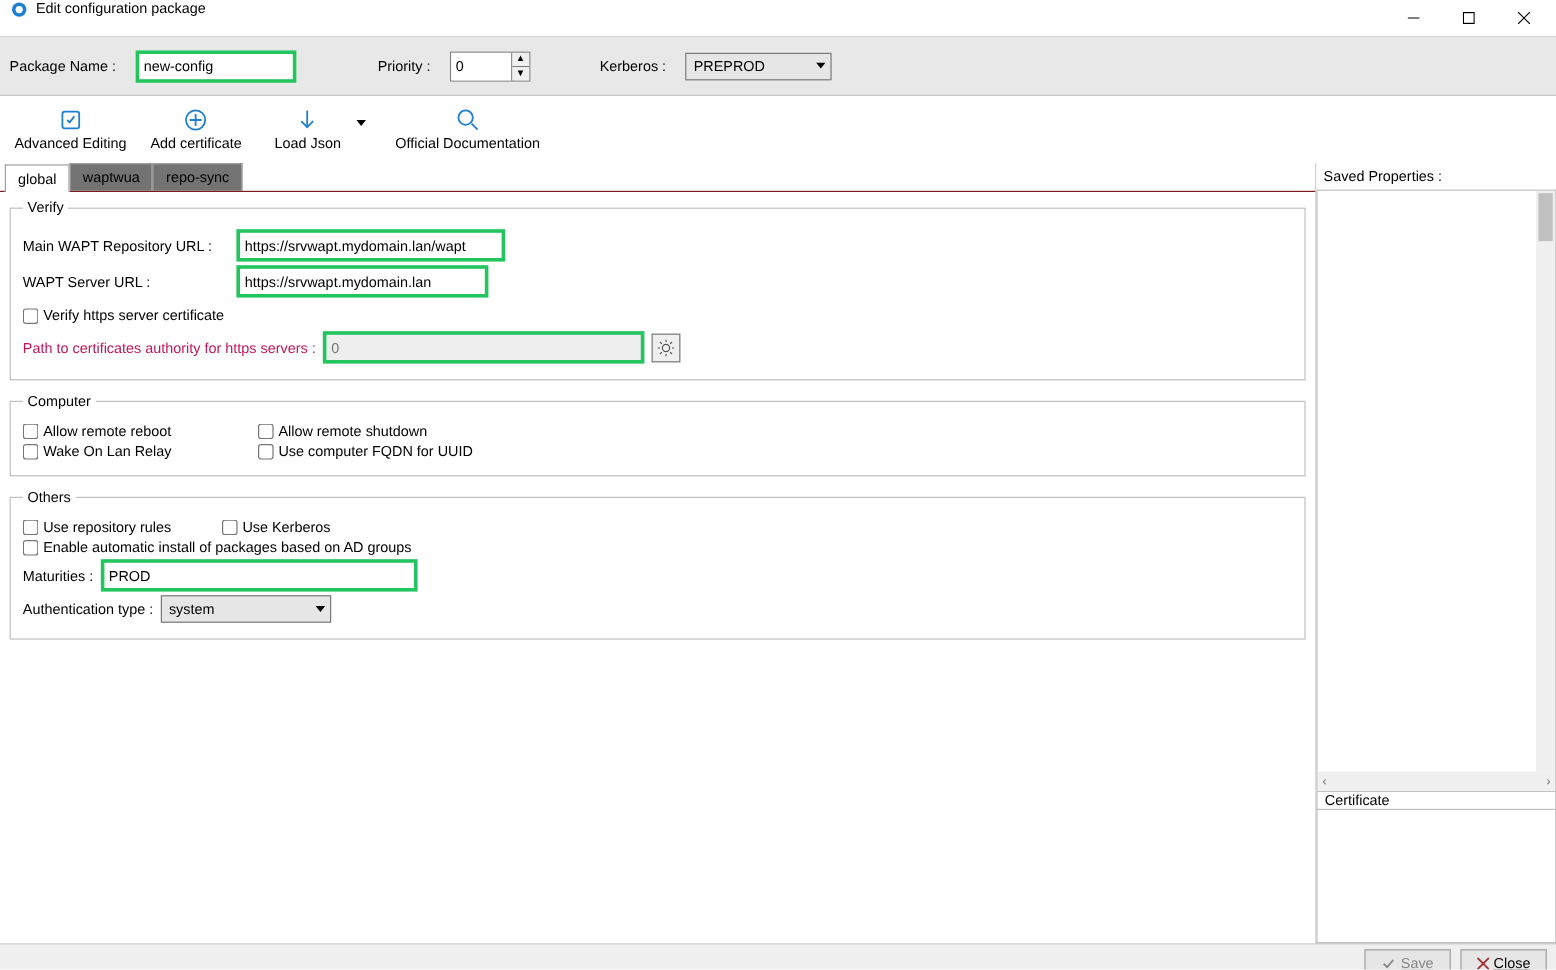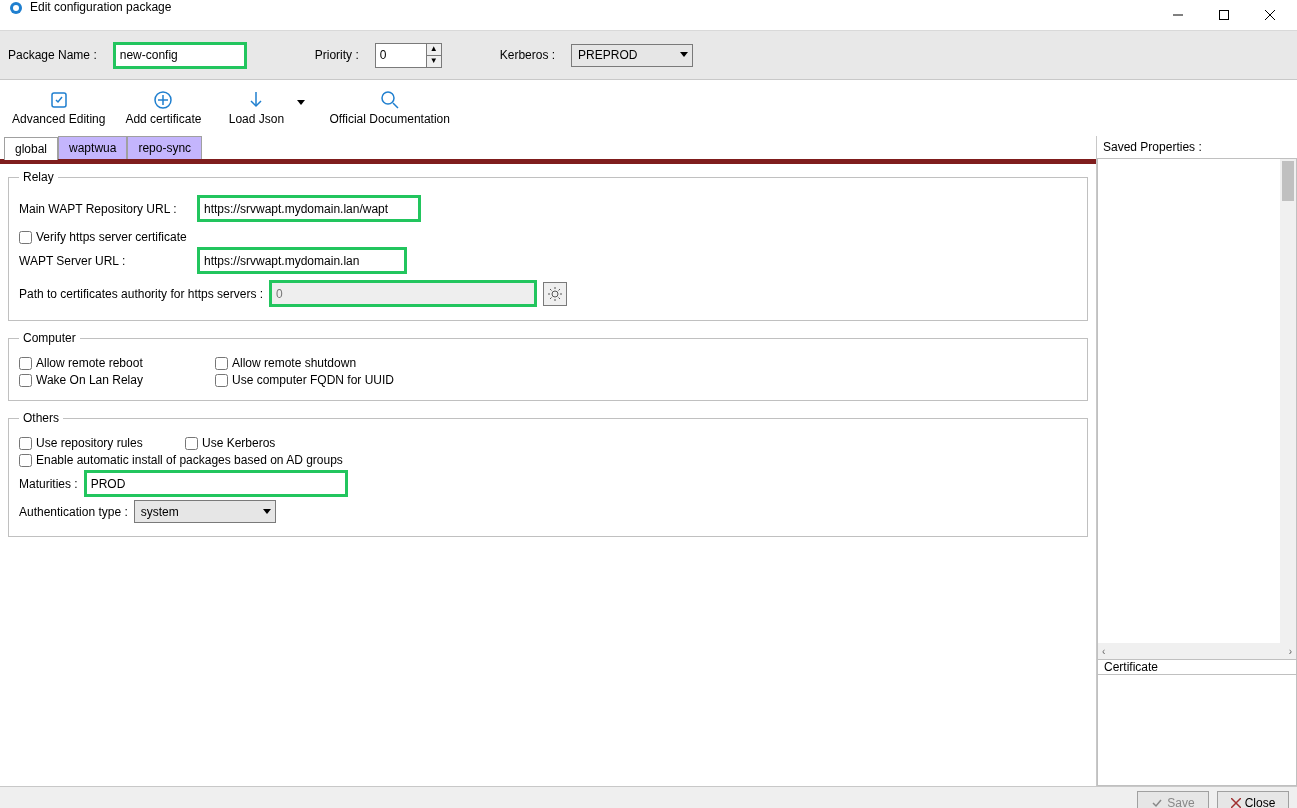--- a/index.html
+++ b/index.html
@@ -22,22 +22,22 @@
 .combo svg{margin-left:4px}
 .toolbar{height:48px;display:flex;align-items:center;gap:8px;padding:4px 6px}
 .tbtn{display:flex;flex-direction:column;align-items:center;justify-content:center;gap:2px;min-width:70px;padding:2px 6px;cursor:default}
 .tbtn .ico{height:20px;display:flex;align-items:center;justify-content:center}
 .tbtn .ico svg{stroke:#1f7fcf;fill:none}
 .tbtn .lbl{font-size:12px;color:#000}
 .loadjson{display:flex;align-items:flex-start}
 .loadjson .drop{height:18px;display:flex;align-items:flex-end;padding-bottom:6px}
 .body{display:flex;height:calc(808px - 30px - 48px - 48px - 32px)}
 .left{flex:1;display:flex;flex-direction:column;border-right:1px solid #c8c8c8}
-.tabs{display:flex;align-items:flex-end;padding-left:4px;font-size:12px;border-bottom:5px solid #7f1d1d}
-.tab{padding:4px 10px;border:1px solid #a0a0a0;border-bottom:none;background:#c4b5fd;margin-right:0;cursor:default}
+.tabs{display:flex;align-items:flex-end;padding-left:4px;font-size:12px;border-bottom:1px solid #7f1d1d}
+.tab{padding:4px 10px;border:1px solid #a0a0a0;border-bottom:none;background:#737373;margin-right:0;cursor:default}
 .tab.active{background:#fff;position:relative;top:1px}
 .panel{flex:1;background:#fff;padding:6px 8px;overflow:auto}
 fieldset{border:1px solid #c0c0c0;margin:0 0 10px 0;padding:8px 10px 10px 10px}
 legend{padding:0 4px}
 .row{display:flex;align-items:center;gap:6px;margin:3px 0}
 .row label.r{width:168px;text-align:left;margin-right:4px}
 .chk{display:flex;align-items:center;gap:4px}
 .chk input{margin:0}
 .iconbtn{width:22px;height:22px;border:1px solid #7a7a7a;background:#efefef;display:flex;align-items:center;justify-content:center}
 .right{width:200px;display:flex;flex-direction:column}
@@ -156,35 +156,35 @@
 <div class="body">
   <div class="left">
     <div class="tabs">
       <div class="tab active">global</div>
       <div class="tab">waptwua</div>
       <div class="tab">repo-sync</div>
     </div>
     <div class="panel">
 
       <fieldset>
-        <legend>Relay</legend>
+        <legend>Verify</legend>
         <div class="row">
           <label class="r">Main WAPT Repository URL :</label>
           <input type="text" class="txt" style="width: 210px;" value="https://srvwapt.mydomain.lan/wapt">
+        </div>
+        <div class="row">
+          <label class="r">WAPT Server URL :</label>
+          <input type="text" class="txt" style="width: 196px;" value="https://srvwapt.mydomain.lan">
         </div>
         <div class="row chk" style="margin-top:8px">
           <input type="checkbox" style="">
           <span>Verify https server certificate</span>
         </div>
-        <div class="row">
-          <label class="r">WAPT Server URL :</label>
-          <input type="text" class="txt" style="width: 196px;" value="https://srvwapt.mydomain.lan">
-        </div>
         <div class="row" style="margin-top:6px">
-          <label style="color:#000000">Path to certificates authority for https servers :</label>
+          <label style="color:#be185d">Path to certificates authority for https servers :</label>
           <input type="text" class="txt" style="width: 254px; background: rgb(238, 238, 238); color: rgb(119, 119, 119);" disabled="" value="0">
           <div class="iconbtn">
             <svg width="14" height="14" viewBox="0 0 14 14" stroke="#555" fill="none">
                 <circle cx="7" cy="7" r="3"></circle>
                 <path d="M7 0v2M7 12v2M0 7h2M12 7h2M2 2l1.5 1.5M10.5 10.5L12 12M12 2l-1.5 1.5M3.5 10.5L2 12"></path>
               </svg>
           </div>
         </div>
       </fieldset>
 

